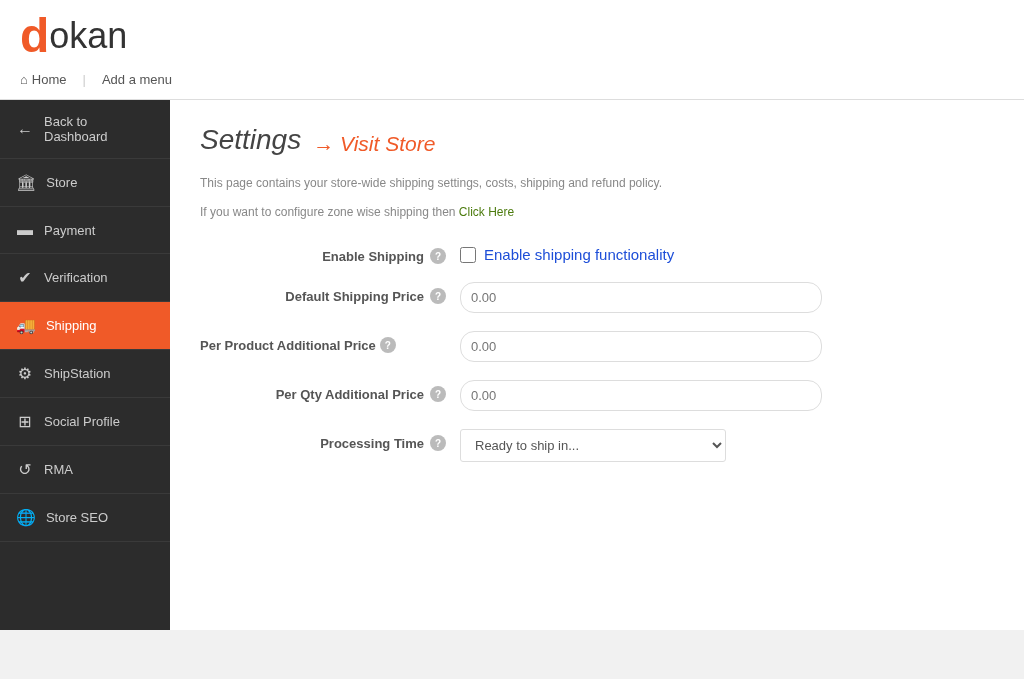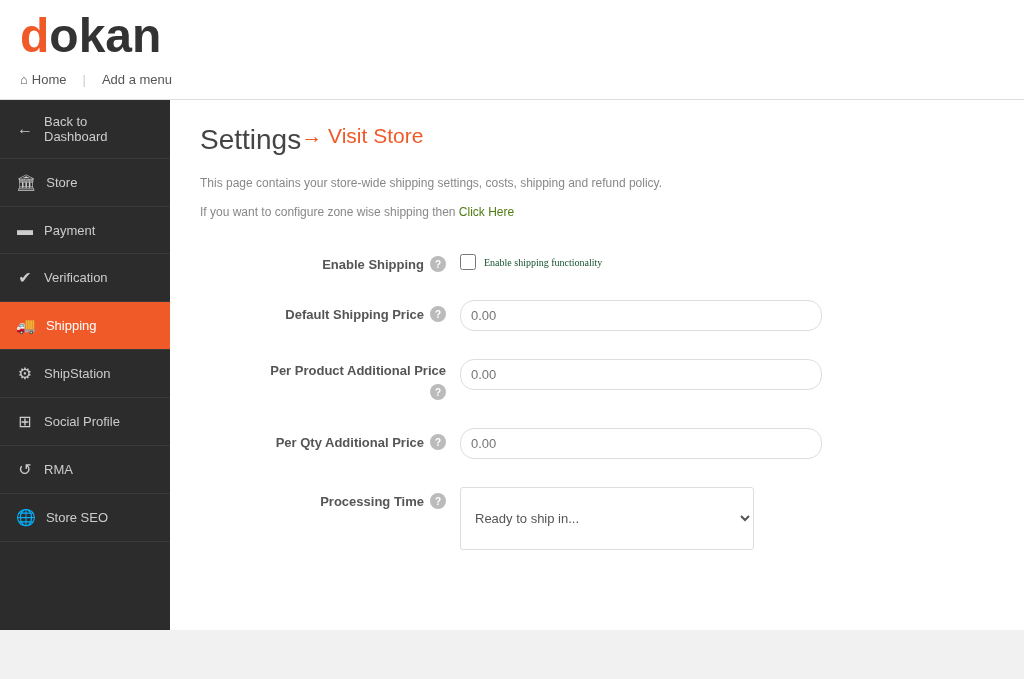--- a/index.html
+++ b/index.html
@@ -3,57 +3,57 @@
   <meta charset="utf-8">
   <style>
     * { box-sizing: border-box; margin: 0; padding: 0; }
     body { font-family: Arial, sans-serif; background: #f1f1f1; font-size: 14px; color: #333; }
 
     
     .header { background: #fff; padding: 12px 20px 8px 20px; border-bottom: 1px solid #ddd; }
     .logo { display: flex; align-items: center; margin-bottom: 8px; }
     .logo-d { font-size: 48px; font-weight: 900; color: #333; line-height: 1; font-family: Arial, sans-serif; }
     .logo-d span { color: #f05a28; }
-    .logo-okan { font-size: 48px; font-weight: 700; color: #333; line-height: 1; }
+    .logo-okan { font-size: 36px; font-weight: 400; color: #333; line-height: 1; }
     .nav-bar { display: flex; align-items: center; gap: 16px; padding: 4px 0; font-size: 13px; color: #555; }
     .nav-bar a { color: #555; text-decoration: none; display: flex; align-items: center; gap: 4px; }
     .nav-divider { color: #ccc; }
 
     
     .layout { display: flex; min-height: 530px; }
 
     
     .sidebar { width: 170px; background: #2c2c2c; flex-shrink: 0; }
     .sidebar-item { display: flex; align-items: center; gap: 10px; padding: 14px 16px; color: #ccc; cursor: pointer; font-size: 13px; border-bottom: 1px solid #3a3a3a; }
     .sidebar-item.active { background: #f05a28; color: #fff; }
     .sidebar-item .icon { font-size: 16px; min-width: 18px; text-align: center; }
     .sidebar-item.back { background: #2c2c2c; color: #ccc; }
 
     
     .main { flex: 1; background: #fff; padding: 24px 30px; }
-    .page-title { display: flex; align-items: flex-start; margin-bottom: 18px; }
+    .page-title { display: flex; align-items: flex-end; gap: 12px; margin-bottom: 18px; font-style: italic; }
     .page-title h1 { font-size: 28px; font-weight: 400; color: #444; }
     .visit-store-link { color: #f05a28; font-size: 21px; text-decoration: none; }
 
     .description { color: #888; margin-bottom: 10px; line-height: 1.6; font-size: 12px; }
     .description .link-orange { color: #4d7c0f; text-decoration: none; }
 
     
     .form-section { margin-top: 20px; }
-    .form-row { display: flex; align-items: flex-start; margin-bottom: 18px; margin-top: 28px; }
+    .form-row { display: flex; align-items: flex-start; margin-bottom: 18px; }
     .form-label { width: 260px; text-align: right; padding-right: 14px; font-weight: bold; font-size: 13px; color: #555; padding-top: 6px; display: flex; align-items: center; justify-content: flex-end; gap: 6px; }
-    .form-label-multi { width: 260px; text-align: right; padding-right: 14px; font-weight: bold; font-size: 13px; color: #555; display: flex; flex-direction: column; align-items: flex-end; gap: 4px; padding-top: 4px; }
+    .form-label-multi { width: 260px; text-align: right; padding-right: 14px; font-weight: bold; font-size: 13px; color: #555; display: flex; flex-direction: row; align-items: flex-end; gap: 4px; padding-top: 4px; }
     .form-label-multi .help-icon { margin-top: 2px; }
     .help-icon { display: inline-flex; align-items: center; justify-content: center; width: 16px; height: 16px; border-radius: 50%; background: #bbb; color: #fff; font-size: 10px; font-weight: bold; cursor: pointer; flex-shrink: 0; }
     .form-control-area { flex: 1; }
     .checkbox-row { display: flex; align-items: center; gap: 8px; padding-top: 4px; }
     .checkbox-row input[type="checkbox"] { width: 16px; height: 16px; cursor: pointer; }
-    .checkbox-row label { font-size: 10px; color: #14532d; cursor: pointer; font-family: Liberation Serif, serif; }
+    .checkbox-row label { font-size: 15px; color: #1d4ed8; cursor: pointer; }
     .text-input { width: 362px; padding: 7px 10px; border: 1px solid #ddd; border-radius: 14px; font-size: 13px; color: #aaa; background: #fff; }
-    .select-input { width: 294px; padding: 22px 10px; border: 1px solid #ddd; border-radius: 3px; font-size: 13px; color: #555; background: #fff; cursor: pointer; appearance: auto; }
+    .select-input { width: 266px; padding: 7px 10px; border: 1px solid #ddd; border-radius: 3px; font-size: 13px; color: #555; background: #fff; cursor: pointer; appearance: auto; }
   </style>
 </head>
 <body>
 
 <div class="header">
   <div class="logo">
     <span class="logo-d"><span style="color:#f05a28">d</span></span>
     <span class="logo-okan">okan</span>
   </div>
   <div class="nav-bar">

